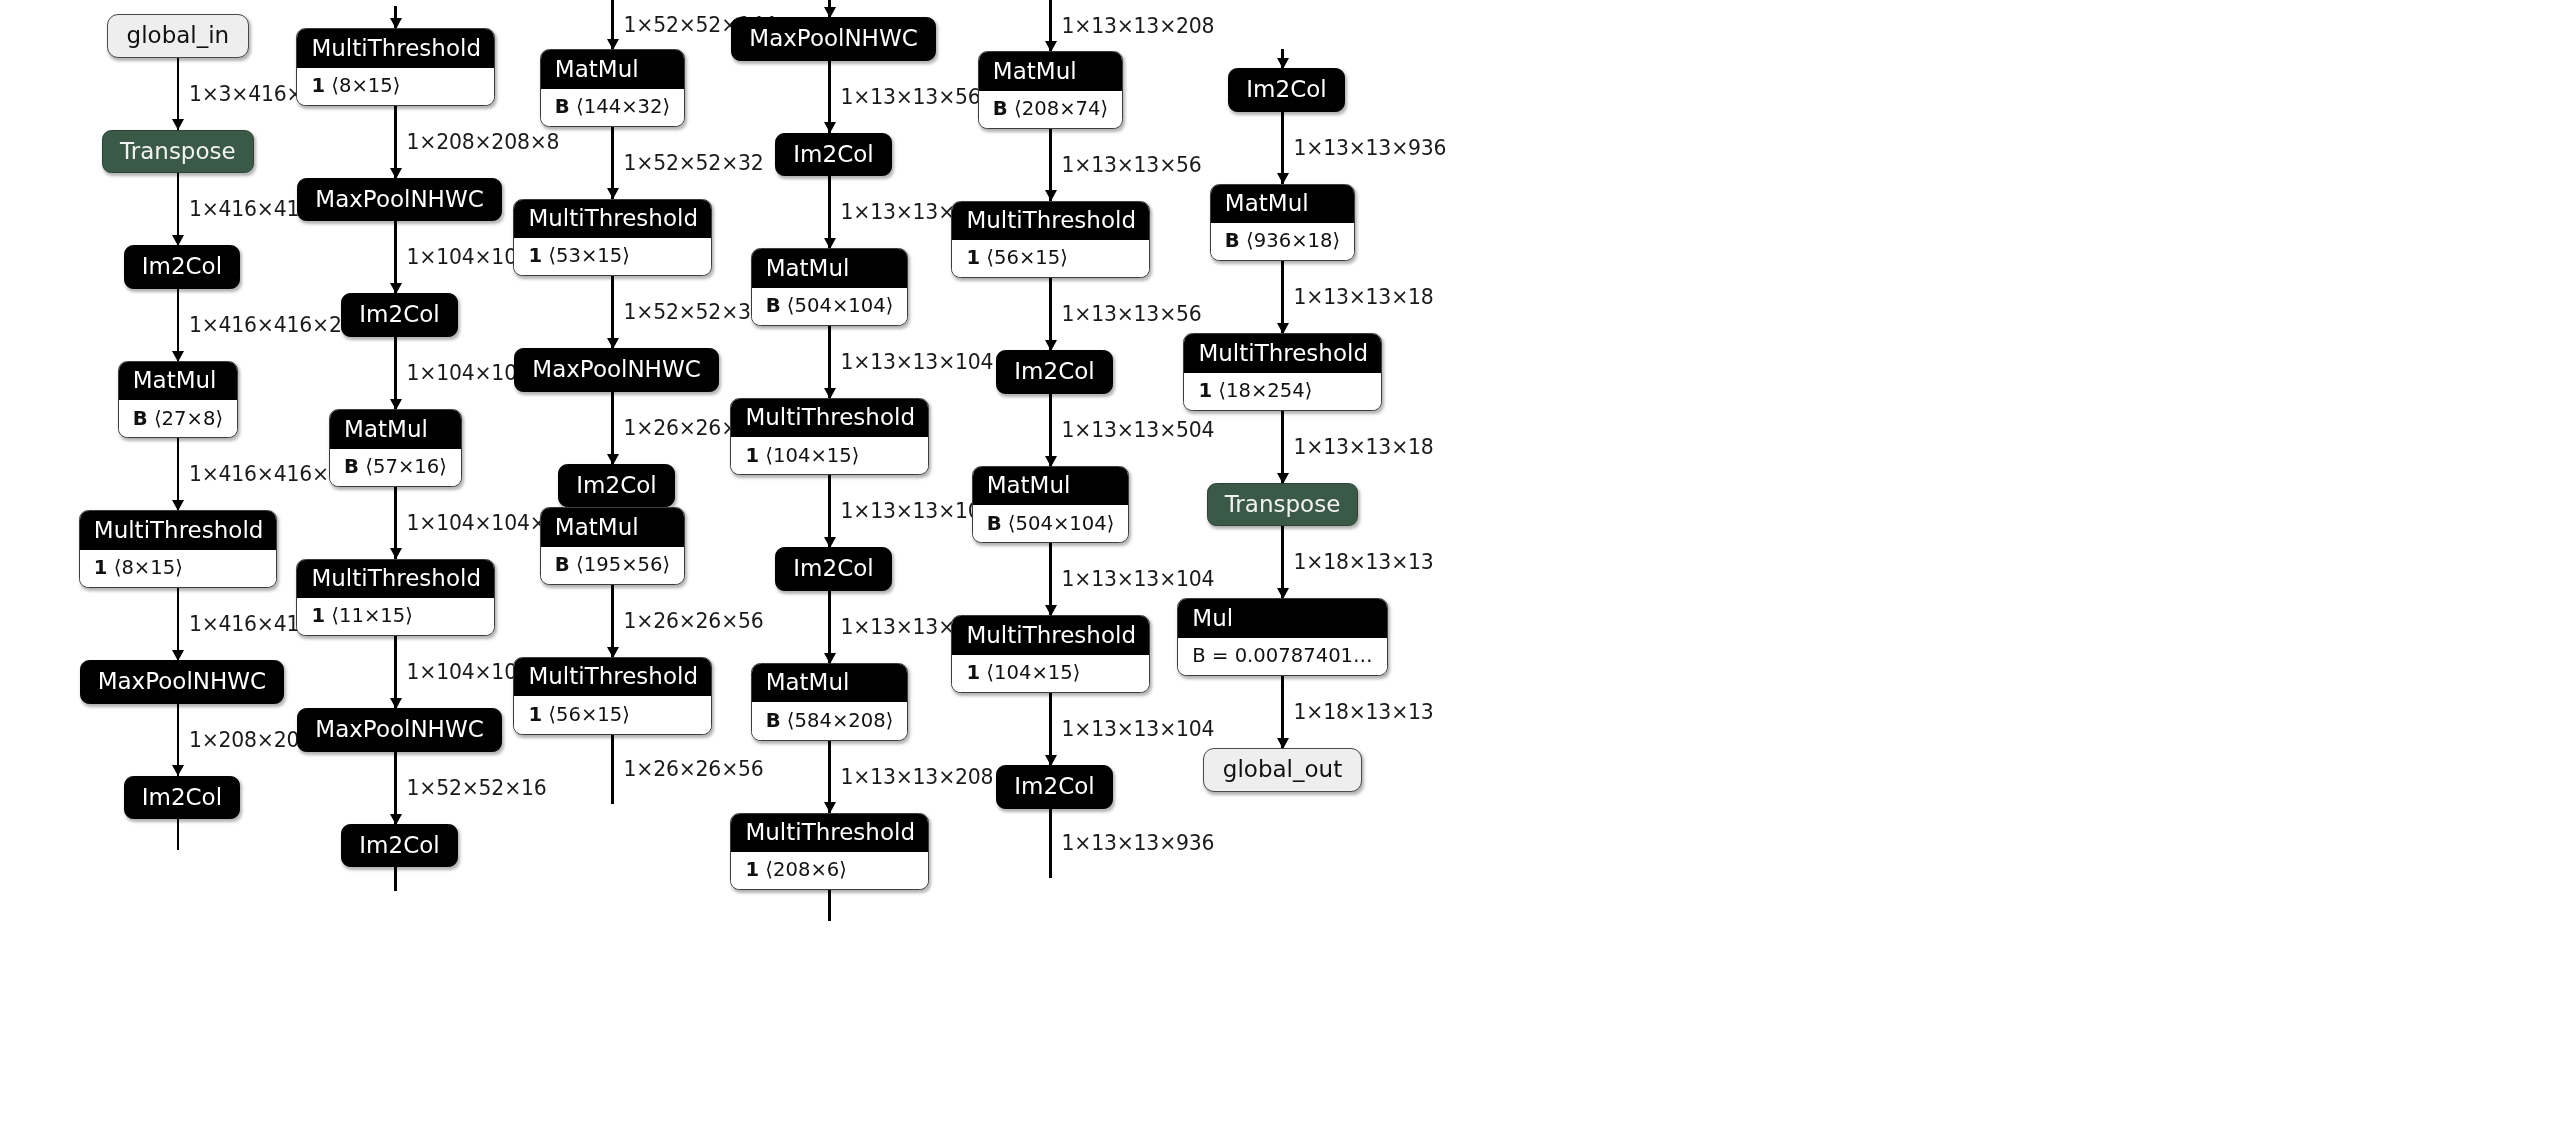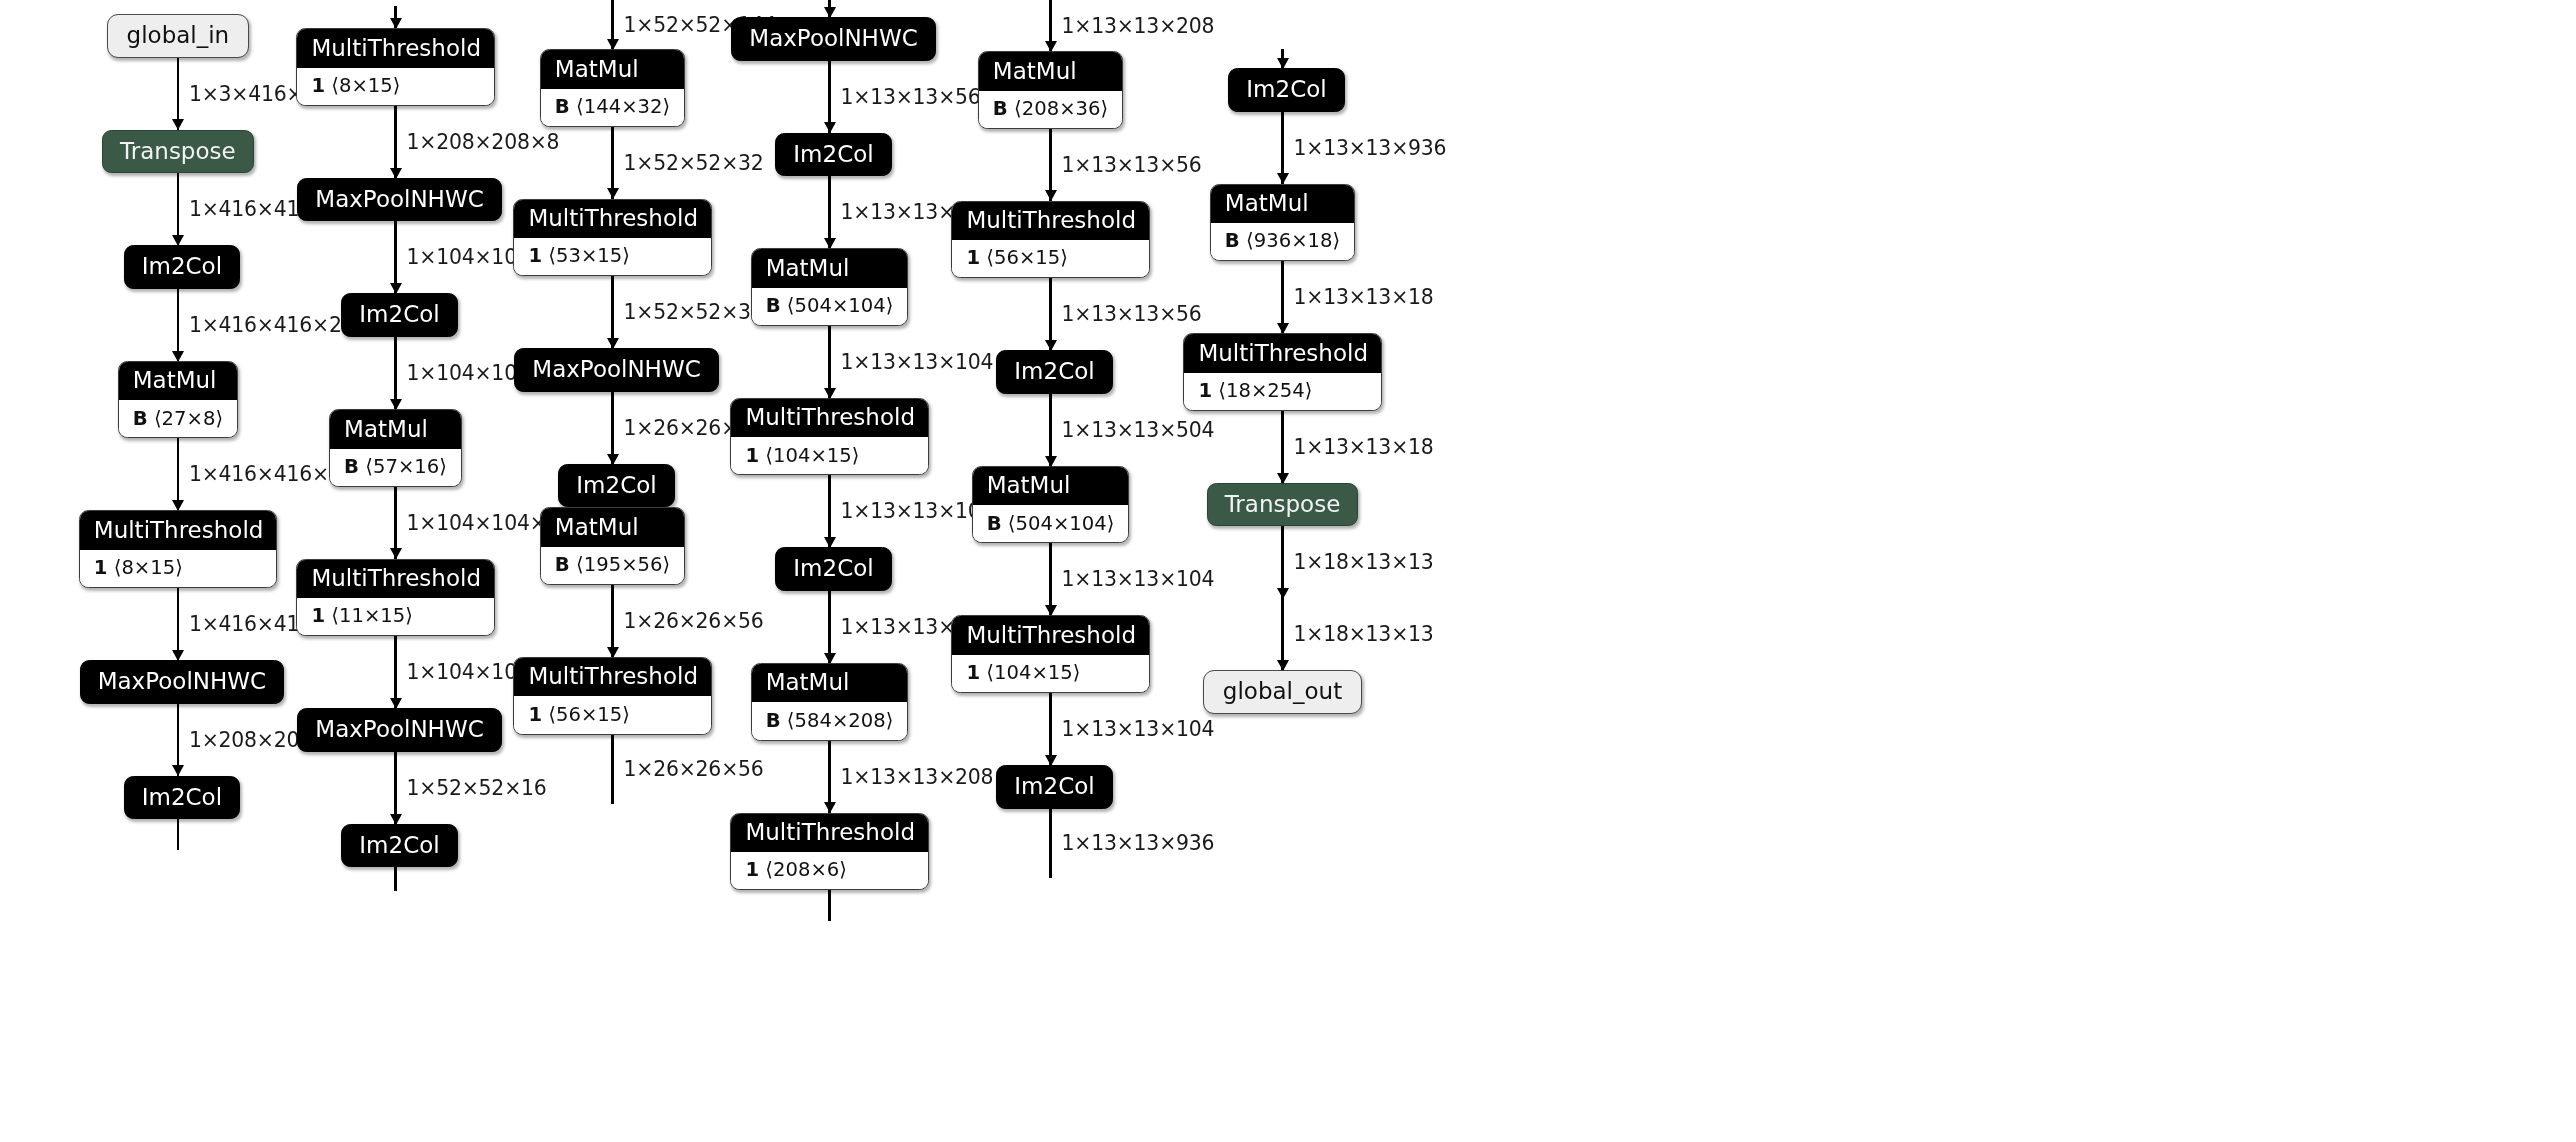--- a/index.html
+++ b/index.html
@@ -256,21 +256,21 @@
       </div>
     </div>
     <div class="column" style="left: 882px; padding-top: 0px; width: 337px;">
       <div class="edge" style="height: 51px;">
         <div class="stem" style="height: 51px;"></div>
         <div class="head"></div>
         <span class="elabel">1×13×13×208</span>
       </div>
       <div class="node box">
         <div class="hdr">MatMul</div>
-        <div class="prm"><b>B</b><span class="shape">⟨208×36⟩</span></div>
+        <div class="prm"><b>B</b><span class="shape">⟨208×74⟩</span></div>
       </div>
       <div class="edge" style="height: 72px;">
         <div class="stem" style="height: 72px;"></div>
         <div class="head"></div>
         <span class="elabel">1×13×13×56</span>
       </div>
       <div class="node box">
         <div class="hdr">MultiThreshold</div>
         <div class="prm"><b>1</b><span class="shape">⟨56×15⟩</span></div>
       </div>
@@ -337,20 +337,24 @@
         <div class="stem" style="height: 72px;"></div>
         <div class="head"></div>
         <span class="elabel">1×13×13×18</span>
       </div>
       <div class="node green">Transpose</div>
       <div class="edge" style="height: 72px;">
         <div class="stem" style="height: 72px;"></div>
         <div class="head"></div>
         <span class="elabel">1×18×13×13</span>
       </div>
+      <div class="node box">
+        <div class="hdr">Mul</div>
+        <div class="prm"><span class="shape">B = 0.00787401…</span></div>
+      </div>
       <div class="edge" style="height: 72px;">
         <div class="stem" style="height: 72px;"></div>
         <div class="head"></div>
         <span class="elabel">1×18×13×13</span>
       </div>
       <div class="node io">global_out</div>
     </div>
   </div>
 
 

